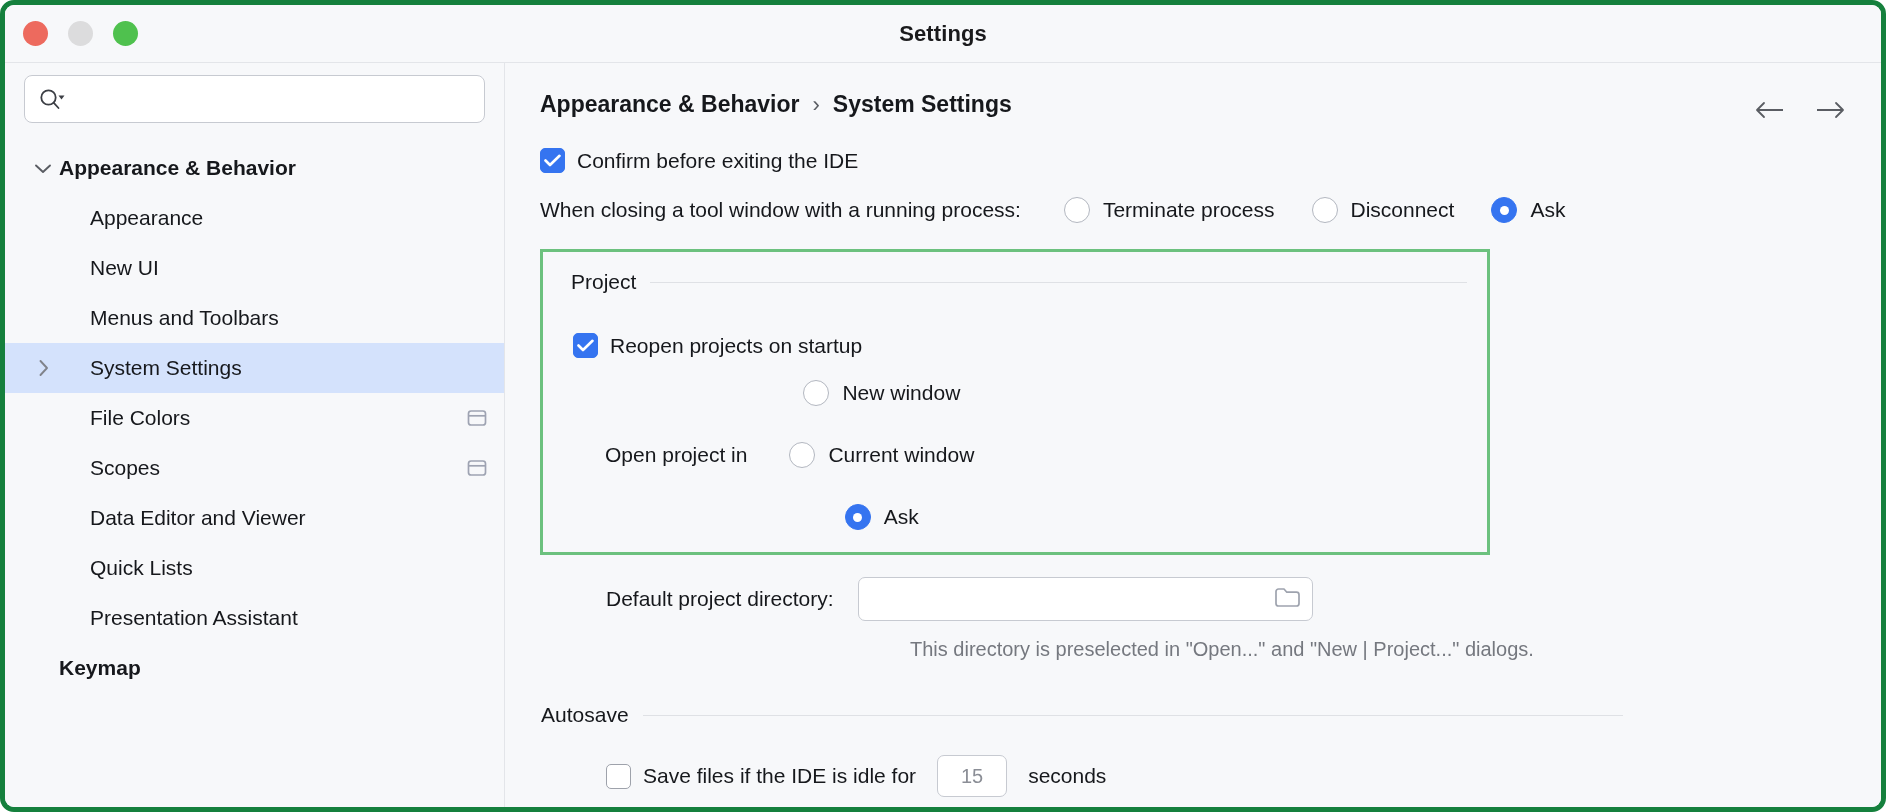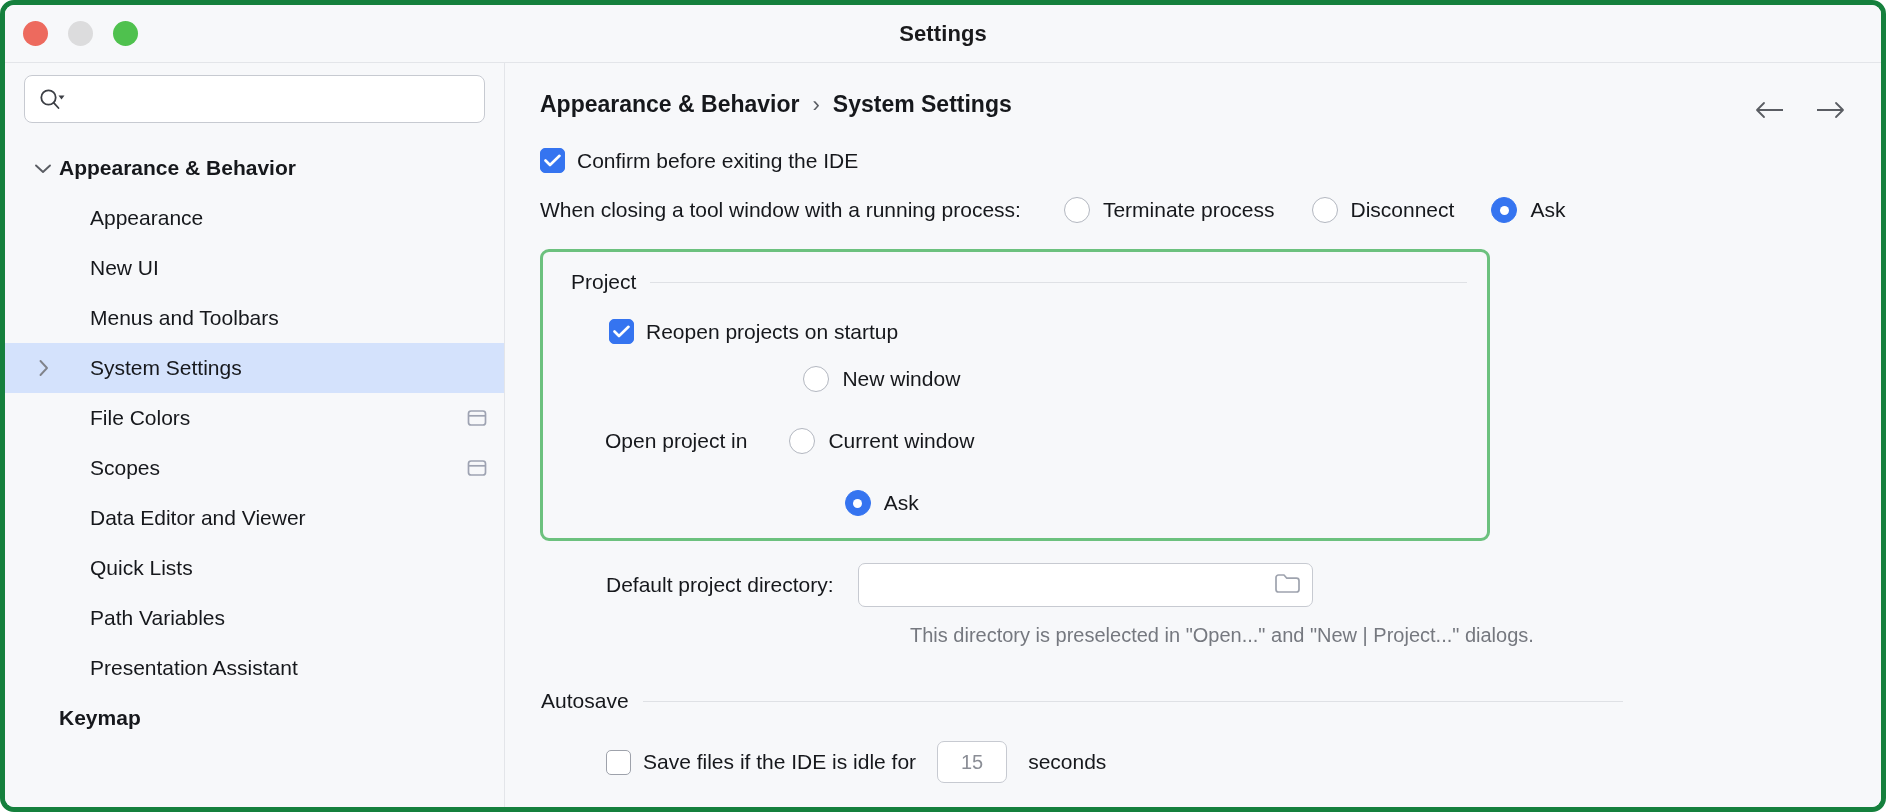--- a/index.html
+++ b/index.html
@@ -166,21 +166,21 @@
   .rb.on  { background: #3574f0; border: 1px solid #3574f0; }
   .rb.on .dot { width: 9px; height: 9px; border-radius: 50%; background: #fff; }
 
   .radio-item { display: flex; align-items: center; gap: 13px; }
 
   
   .highlight {
     position: relative;
     margin: 26px 0 0 0;
     border: 3px solid #6cc17e;
-    border-radius: 9px;
+    border-radius: 0;
     width: 950px;
     padding: 18px 0 22px 0;
   }
 
   .section-head {
     display: flex;
     align-items: center;
     gap: 14px;
     font-size: 21px;
     color: #16181c;
@@ -319,25 +319,20 @@
           </div>
           <div class="tree-row child">
             <span class="twisty"></span>
             <span style="width: 31px;"></span>
             <span class="label">Data Editor and Viewer</span>
           </div>
           <div class="tree-row child">
             <span class="twisty"></span>
             <span style="width: 31px;"></span>
             <span class="label">Quick Lists</span>
-          </div>
-          <div class="tree-row child">
-            <span class="twisty"></span>
-            <span style="width: 31px;"></span>
-            <span class="label">Path Variables</span>
           </div>
           <div class="tree-row child">
             <span class="twisty"></span>
             <span style="width: 31px;"></span>
             <span class="label">Presentation Assistant</span>
           </div>
           <div class="tree-row group">
             <span class="twisty"></span>
             <span class="label">Keymap</span>
           </div>
@@ -397,21 +392,21 @@
               </span>
             </span>
         </div>
 
         <div class="highlight">
           <div class="section-head" style="padding-left:28px;padding-right:20px;">
             <span>Project</span>
             <span class="line"></span>
           </div>
 
-          <div class="row indent-1" style="margin-top:25px;padding-left:66px;">
+          <div class="row indent-1" style="margin-top:39px;padding-left:30px;">
             <span class="cb on">
               <svg width="17" height="13" viewBox="0 0 17 13">
                 <polyline points="1.5,6.5 6,11 15.5,1.8" fill="none" stroke="#ffffff" stroke-width="2.6" stroke-linecap="round" stroke-linejoin="round"></polyline>
               </svg>
             </span>
             <span>Reopen projects on startup</span>
           </div>
 
           <div class="row" style="margin-top:22px;padding-left:62px;">
             <span>Open project in</span>

